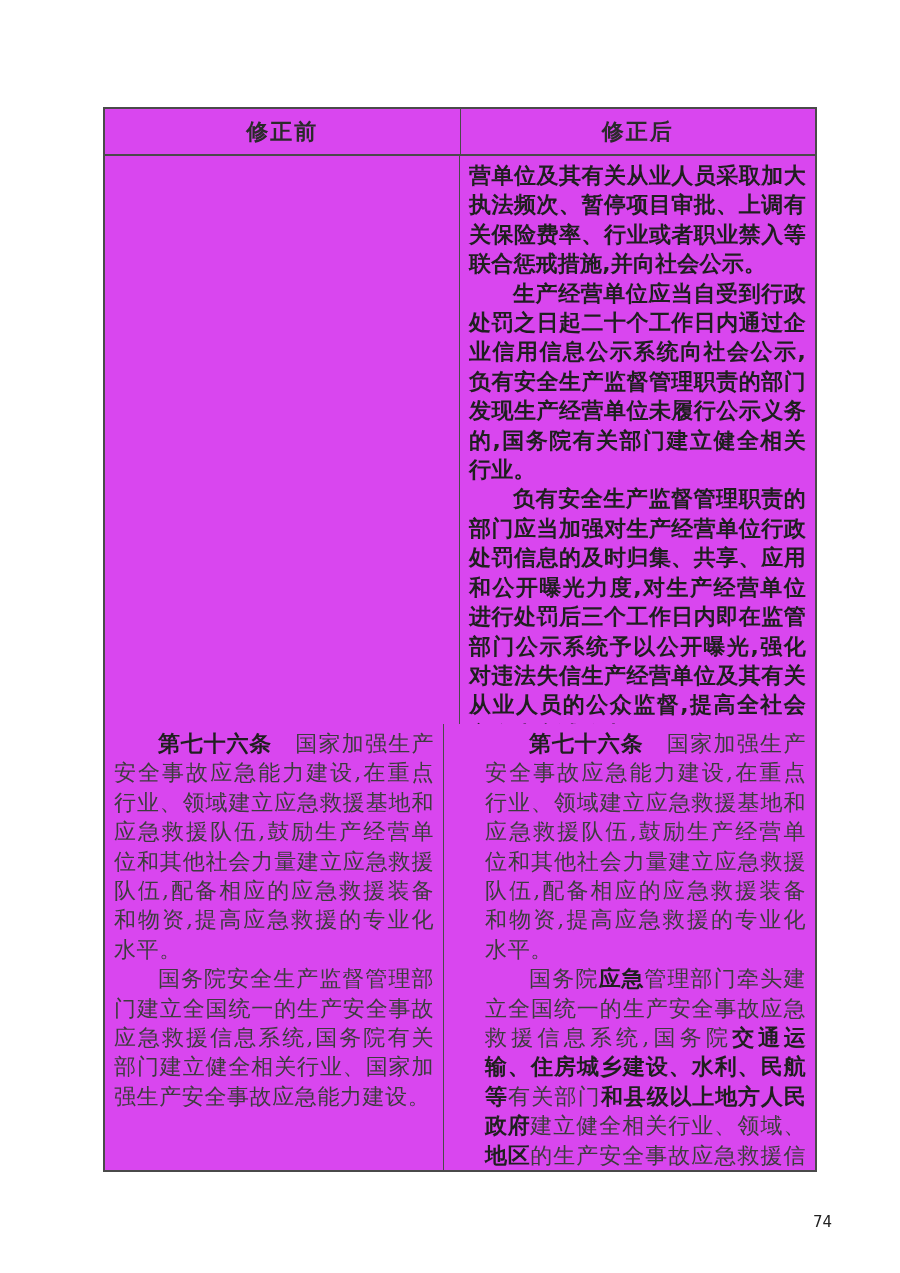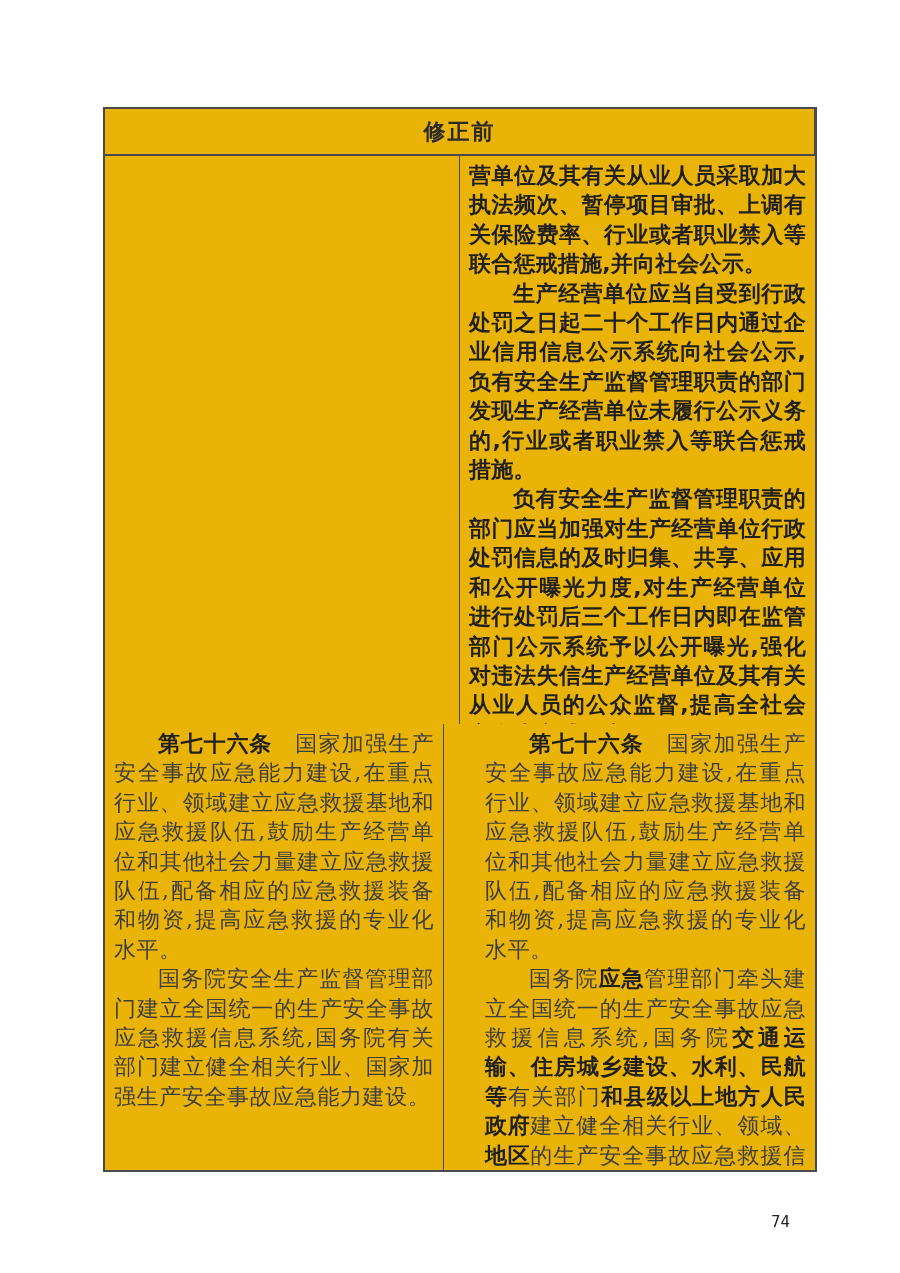--- a/index.html
+++ b/index.html
@@ -9,21 +9,21 @@
     background:#ffffff;
     font-family:"DejaVu Serif", serif;
     overflow:hidden;
   }
   .doc-table{
     position:absolute;
     left:103px;top:107px;
     width:714px;height:1065px;
     border:2px solid #4a4a4a;
     box-sizing:border-box;
-    background:#eab308;
+    background:#d946ef;
     display:flex;flex-direction:column;
   }
   .thead{
     display:flex;
     height:47px;
     border-bottom:2px solid #4a4a4a;
     box-sizing:border-box;
     flex:0 0 auto;
   }
   .th{
@@ -63,41 +63,42 @@
   .para.indent{text-indent:44px;}
   .seg{font-family:"DejaVu Serif", serif;font-weight:400;}
   .seg-bold{
     font-family:"DejaVu Sans", sans-serif;
     font-weight:700;
     color:#1f1f1f;
     letter-spacing:0.2px;
   }
   .page-number{
     position:absolute;
-    left:771px;top:1213px;
+    left:813px;top:1213px;
     font-family:"DejaVu Sans", sans-serif;
     font-size:15px;
     color:#222222;
   }
 </style>
 </head>
 <body>
 
 <div class="page">
 
   <div class="doc-table">
     <div class="thead">
       <div class="th">修正前</div>
+      <div class="th">修正后</div>
     </div>
     <div id="tbody">
         <div class="trow row-0">
           <div class="tcell before"></div>
           <div class="tcell after">
             <p class="para"><span class="seg seg-bold">营单位及其有关从业人员采取加大执法频次、暂停项目审批、上调有关保险费率、行业或者职业禁入等联合惩戒措施,并向社会公示。</span></p>
-            <p class="para indent"><span class="seg seg-bold">生产经营单位应当自受到行政处罚之日起二十个工作日内通过企业信用信息公示系统向社会公示,负有安全生产监督管理职责的部门发现生产经营单位未履行公示义务的,行业或者职业禁入等联合惩戒措施。</span></p>
+            <p class="para indent"><span class="seg seg-bold">生产经营单位应当自受到行政处罚之日起二十个工作日内通过企业信用信息公示系统向社会公示,负有安全生产监督管理职责的部门发现生产经营单位未履行公示义务的,国务院有关部门建立健全相关行业。</span></p>
             <p class="para indent"><span class="seg seg-bold">负有安全生产监督管理职责的部门应当加强对生产经营单位行政处罚信息的及时归集、共享、应用和公开曝光力度,对生产经营单位进行处罚后三个工作日内即在监管部门公示系统予以公开曝光,强化对违法失信生产经营单位及其有关从业人员的公众监督,提高全社会安全生产诚信水平。</span></p>
           </div>
         </div>
         <div class="trow row-1">
           <div class="tcell before">
             <p class="para indent"><span class="seg seg-bold">第七十六条</span><span class="seg">　国家加强生产安全事故应急能力建设,在重点行业、领域建立应急救援基地和应急救援队伍,鼓励生产经营单位和其他社会力量建立应急救援队伍,配备相应的应急救援装备和物资,提高应急救援的专业化水平。</span></p>
             <p class="para indent"><span class="seg">国务院安全生产监督管理部门建立全国统一的生产安全事故应急救援信息系统,国务院有关部门建立健全相关行业、国家加强生产安全事故应急能力建设。</span></p>
           </div>
           <div class="tcell after">
             <p class="para indent"><span class="seg seg-bold">第七十六条</span><span class="seg">　国家加强生产安全事故应急能力建设,在重点行业、领域建立应急救援基地和应急救援队伍,鼓励生产经营单位和其他社会力量建立应急救援队伍,配备相应的应急救援装备和物资,提高应急救援的专业化水平。</span></p>

